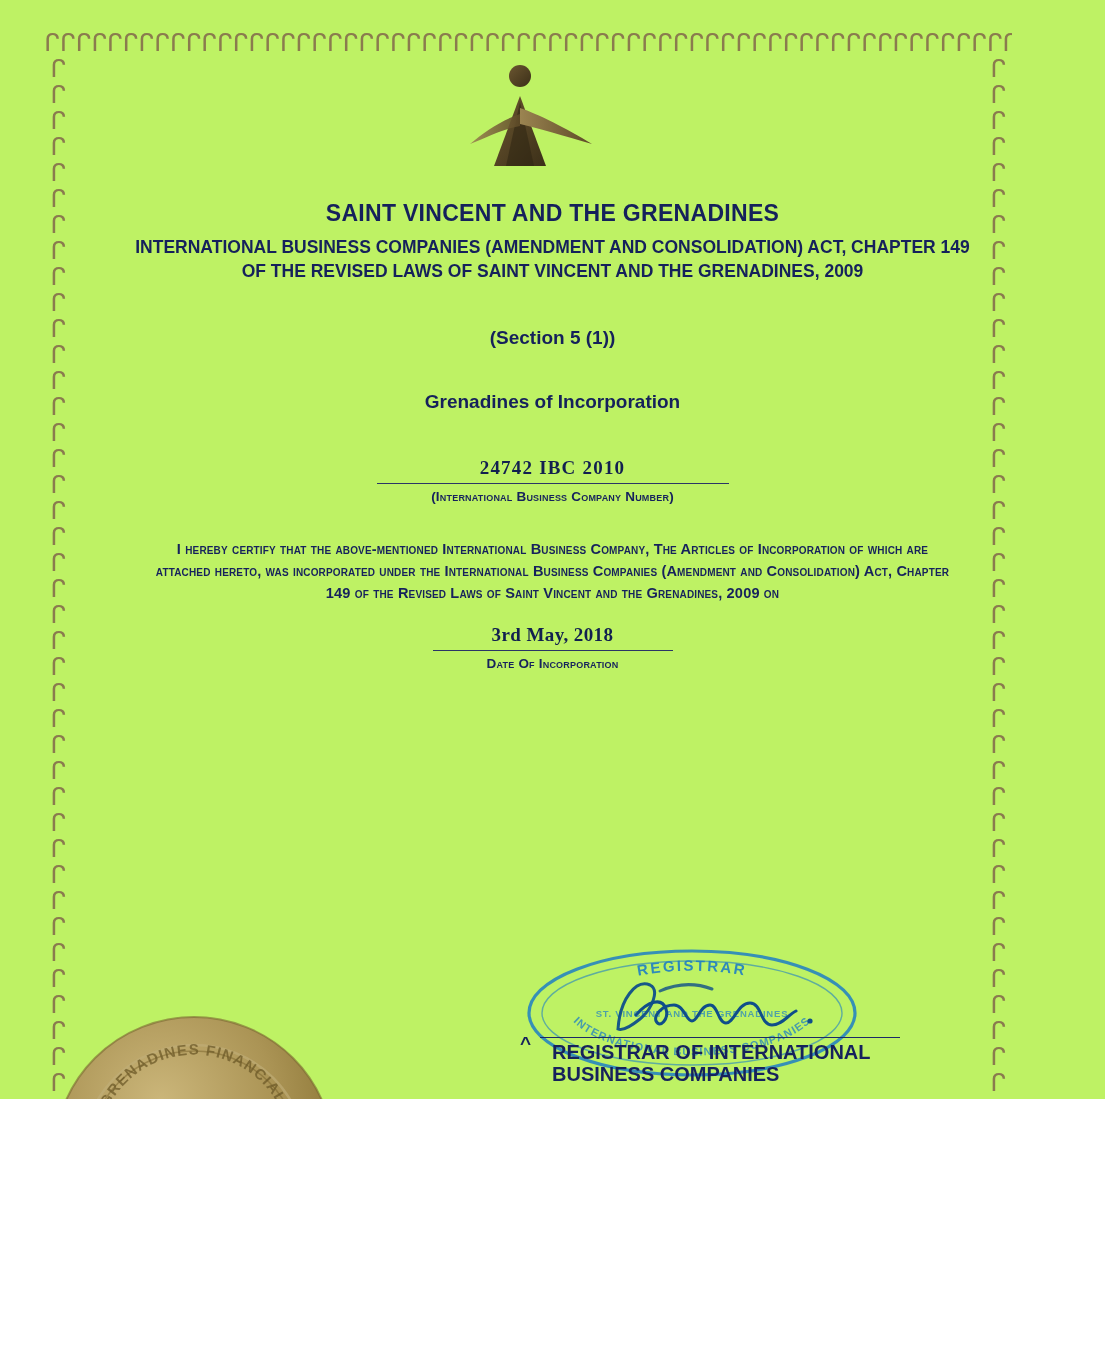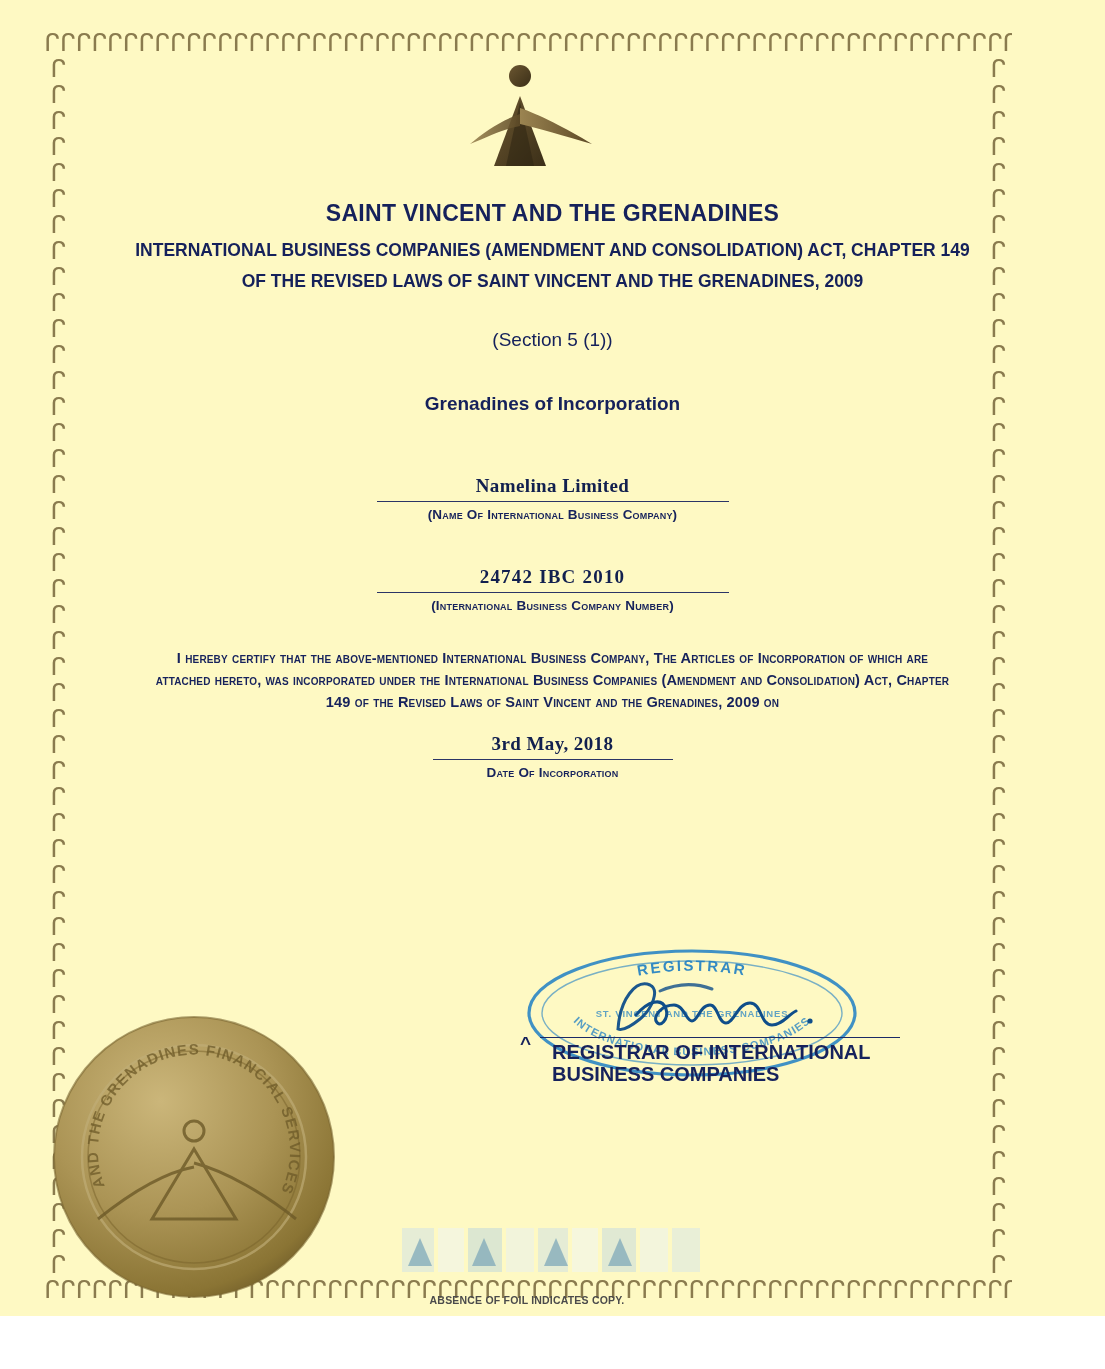--- a/index.html
+++ b/index.html
@@ -6,22 +6,22 @@
     margin: 0;
     padding: 0;
     background: #ffffff;
   }
   body {
     font-family: "Liberation Sans", sans-serif;
   }
   .page {
     position: relative;
     width: 1105px;
-    height: 1316px;
-    background: #fef9c3;
+    height: 1099px;
+    background: #bef264;
     overflow: hidden;
   }
 
   
   .border-frame {
     position: absolute;
     left: 44px;
     top: 30px;
     width: 968px;
     height: 1275px;
@@ -83,28 +83,28 @@
   }
   .t-country {
     font-size: 23px;
     font-weight: bold;
     letter-spacing: 0.3px;
     margin: 0 0 8px 0;
   }
   .t-act {
     font-size: 17.5px;
     font-weight: bold;
-    line-height: 31px;
+    line-height: 24px;
     margin: 0 auto;
     width: 860px;
   }
   .t-section {
     font-size: 19px;
-    font-weight: normal;
-    margin-top: 32px;
+    font-weight: bold;
+    margin-top: 44px;
   }
   .t-cert {
     font-size: 19px;
     font-weight: bold;
     margin-top: 42px;
   }
 
   
   .field {
     margin: 0 auto;
@@ -376,25 +376,20 @@
   <div class="content">
 
     <div class="t-country">SAINT VINCENT AND THE GRENADINES</div>
 
     <div class="t-act">INTERNATIONAL BUSINESS COMPANIES (AMENDMENT AND CONSOLIDATION) ACT, CHAPTER 149 OF THE REVISED LAWS OF SAINT VINCENT AND THE GRENADINES, 2009</div>
 
     <div class="t-section">(Section 5 (1))</div>
 
     <div class="t-cert">Grenadines of Incorporation</div>
 
-    <div class="field field-name">
-      <div class="field-value">Namelina Limited</div>
-      <div class="field-rule"></div>
-      <div class="field-caption smallcaps">(Name of International Business Company)</div>
-    </div>
 
     <div class="field field-number">
       <div class="field-value num">24742  IBC  2010</div>
       <div class="field-rule"></div>
       <div class="field-caption smallcaps">(International Business Company Number)</div>
     </div>
 
     <div class="t-certify">I hereby certify that the above-mentioned International Business Company, The Articles of Incorporation of which are attached hereto, was incorporated under the International Business Companies (Amendment and Consolidation) Act, Chapter 149 of the Revised Laws of Saint Vincent and the Grenadines, 2009 on</div>
 
     <div class="field field-date">

